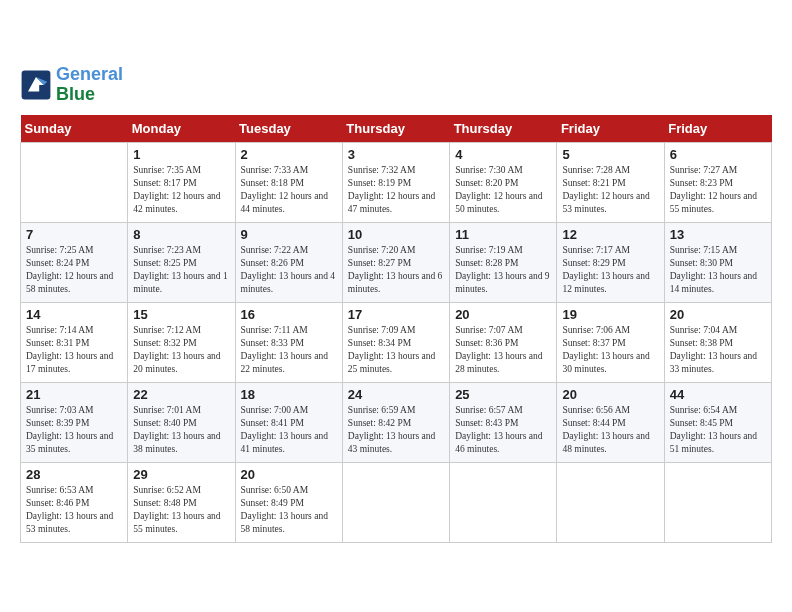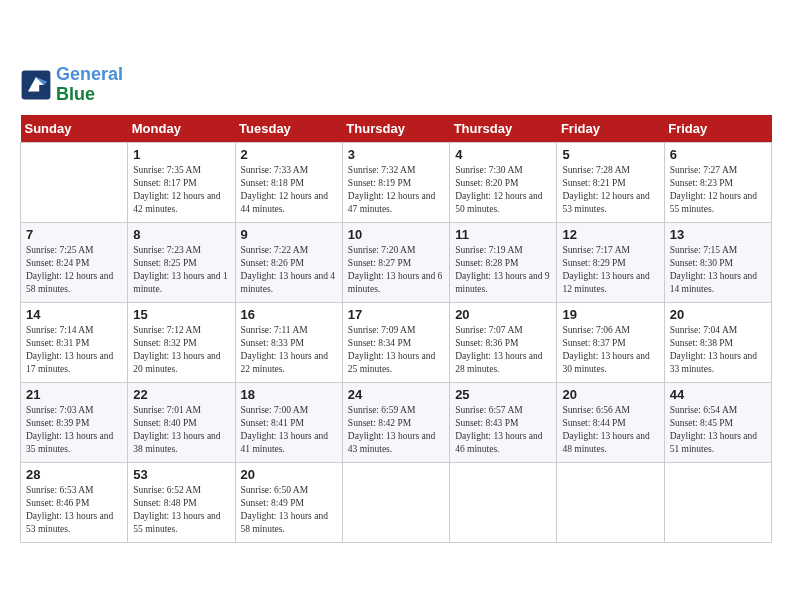--- a/index.html
+++ b/index.html
@@ -241,21 +241,21 @@
           <div class="day-number">44</div>
           <div class="day-info">Sunrise: 6:54 AM<br>Sunset: 8:45 PM<br>Daylight: 13 hours and 51 minutes.</div>
         </td>
       </tr>
       <tr>
         <td>
           <div class="day-number">28</div>
           <div class="day-info">Sunrise: 6:53 AM<br>Sunset: 8:46 PM<br>Daylight: 13 hours and 53 minutes.</div>
         </td>
         <td>
-          <div class="day-number">53</div>
+          <div class="day-number">29</div>
           <div class="day-info">Sunrise: 6:52 AM<br>Sunset: 8:48 PM<br>Daylight: 13 hours and 55 minutes.</div>
         </td>
         <td>
           <div class="day-number">20</div>
           <div class="day-info">Sunrise: 6:50 AM<br>Sunset: 8:49 PM<br>Daylight: 13 hours and 58 minutes.</div>
         </td>
         <td class="empty-cell"></td>
         <td class="empty-cell"></td>
         <td class="empty-cell"></td>
         <td class="empty-cell"></td>

